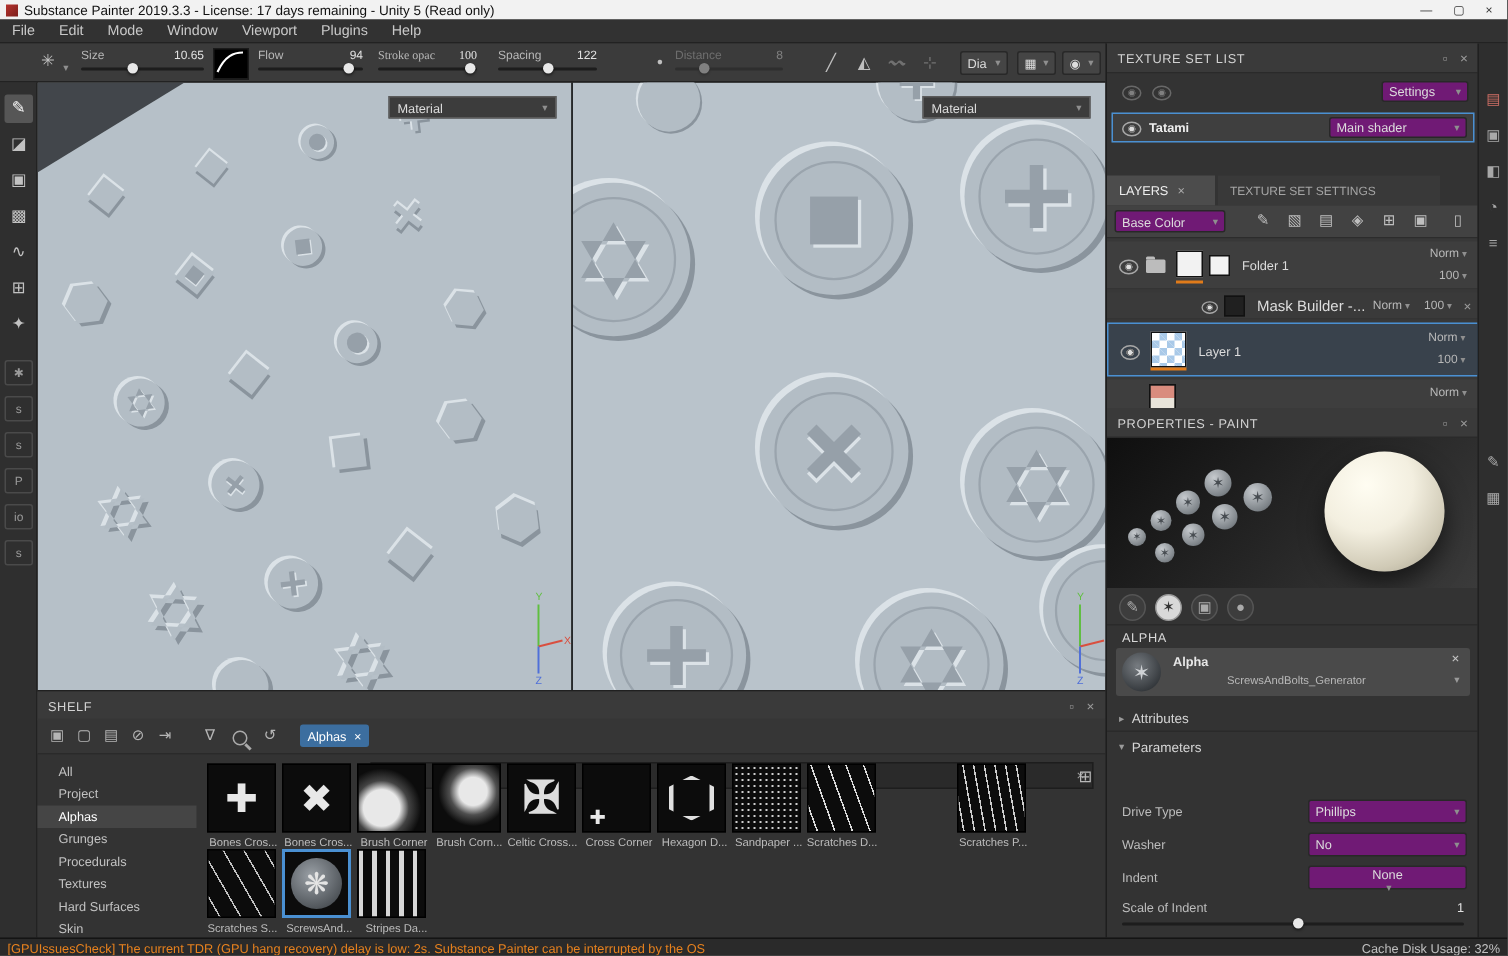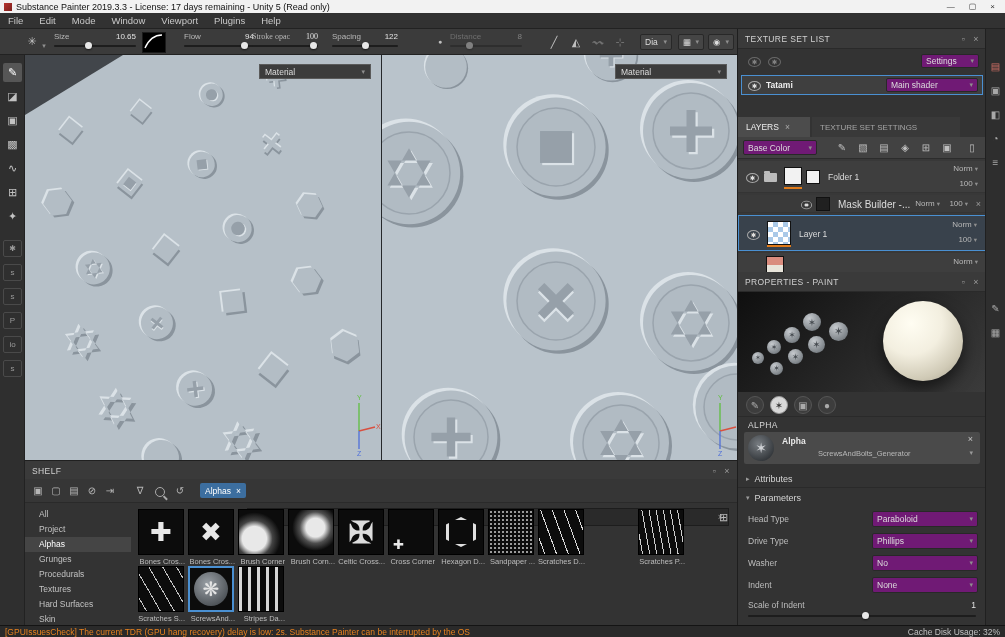--- a/index.html
+++ b/index.html
@@ -161,21 +161,21 @@
           <b style="left:38%;"></b>
         </span>
     </div>
 
     <div class="falloff">
       <svg width="20" height="17">
           <path d="M2,15 C7,4 13,2 19,2" stroke="#fff" stroke-width="1.4" fill="none"></path>
         </svg>
     </div>
 
-    <div class="tgroup" style="left:184px;width:70px;text-align:right;">
+    <div class="tgroup" style="left:172px;width:70px;text-align:right;">
       <span class="lab">Flow</span>
       <span class="val">94</span>
       <span class="slider">
           <i></i>
           <b style="left:82%;"></b>
         </span>
     </div>
 
     <div class="tgroup" style="left:252px;width:66px;font-family:Liberation Serif, serif;">
       <span class="lab">Stroke opac</span>
@@ -778,44 +778,37 @@
 
     <div style="position:absolute;left:0;top:441px;width:248px;height:18px;border-bottom:1px solid #2a2a2a;box-sizing:border-box;display:flex;align-items:center;padding:0 8px;gap:5px;">
       <span style="color:#9a9a9a;font-size:7px;">▸</span>
       <span style="color:#d5d5d5;">Attributes</span>
     </div>
     <div style="position:absolute;left:0;top:461px;width:248px;height:16px;display:flex;align-items:center;padding:0 8px;gap:5px;box-sizing:border-box;">
       <span style="color:#9a9a9a;font-size:7px;">▾</span>
       <span style="color:#d5d5d5;">Parameters</span>
     </div>
 
-    <div style="position:absolute;left:0;top:481px;width:248px;height:20px;">
-      <span class="plabel" style="top:4px;">Head Type</span>
-      <div class="btn pdrop" style="top:1px;">
-        <span>Paraboloid</span>
-        <span class="chev">▾</span>
-      </div>
-    </div>
     <div style="position:absolute;left:0;top:503px;width:248px;height:20px;">
       <span class="plabel" style="top:4px;">Drive Type</span>
       <div class="btn pdrop" style="top:1px;">
         <span>Phillips</span>
         <span class="chev">▾</span>
       </div>
     </div>
     <div style="position:absolute;left:0;top:525px;width:248px;height:20px;">
       <span class="plabel" style="top:4px;">Washer</span>
       <div class="btn pdrop" style="top:1px;">
         <span>No</span>
         <span class="chev">▾</span>
       </div>
     </div>
     <div style="position:absolute;left:0;top:547px;width:248px;height:20px;">
       <span class="plabel" style="top:4px;">Indent</span>
-      <div class="btn pdrop" style="top:1px;">
+      <div class="btn pdrop" style="top:1px;flex-direction:column;">
         <span>None</span>
         <span class="chev">▾</span>
       </div>
     </div>
     <div style="position:absolute;left:0;top:569px;width:248px;height:26px;">
       <span class="plabel" style="top:2px;">Scale of Indent</span>
       <span style="position:absolute;right:10px;top:2px;color:#e2e2e2;font-size:8.5px;">1</span>
       <span class="slider" style="left:10px;right:10px;bottom:4px;">
           <i></i>
           <b style="left:50%;"></b>

